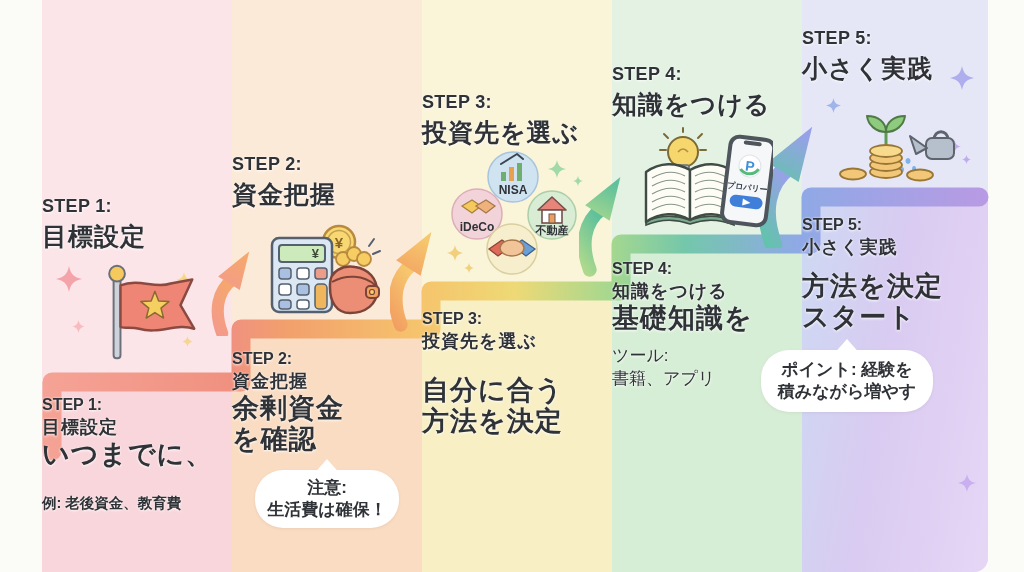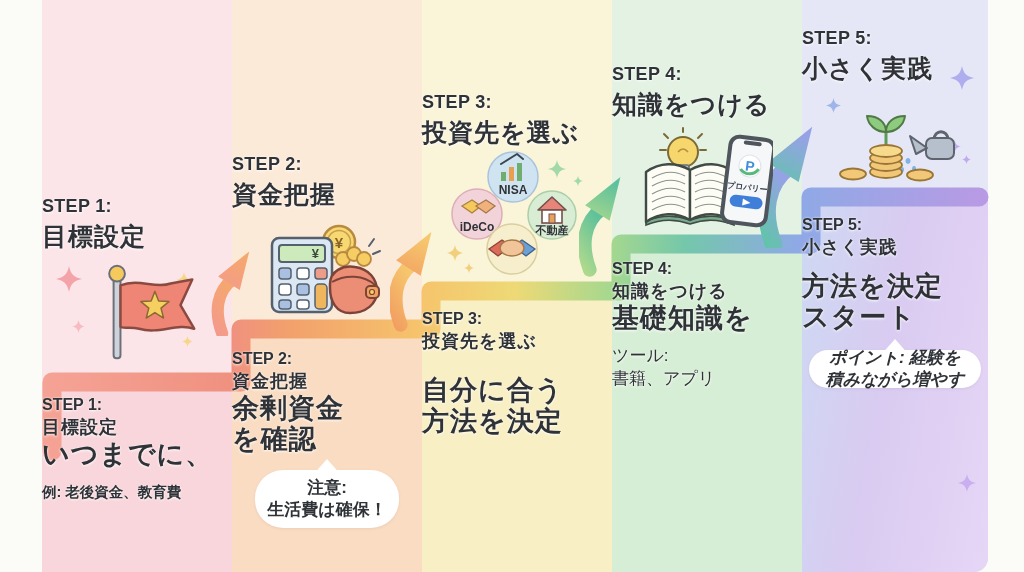--- a/index.html
+++ b/index.html
@@ -17,21 +17,21 @@
   .sp{position:absolute;z-index:3;}
   .txt{position:absolute;text-align:left;z-index:5;
        text-shadow:0 1px 3px rgba(255,255,255,.85),0 0 2px rgba(255,255,255,.6);}
   .step-label{font-size:18px;font-weight:bold;letter-spacing:.3px;}
   .step-title{font-size:25px;font-weight:bold;margin-top:3px;letter-spacing:1px;}
   .b-label{font-size:16px;font-weight:bold;}
   .b-subtitle{font-size:18px;font-weight:bold;margin-top:1px;letter-spacing:1px;}
   .b-emph{font-size:27px;font-weight:bold;line-height:1.16;letter-spacing:1px;}
   .b-emph + .b-emph{margin-top:0;}
   .gap-top{margin-top:22px;}
-  .b-note{font-size:14.5px;font-weight:bold;margin-top:13px;}
+  .b-note{font-size:14.5px;font-weight:bold;margin-top:24px;}
   .b-tools{font-size:17px;font-weight:normal;line-height:1.32;margin-top:11px;}
   .bubble{position:absolute;background:#ffffff;border-radius:28px;z-index:5;
           display:flex;flex-direction:column;align-items:center;justify-content:center;
           font-weight:bold;font-size:17px;line-height:1.3;text-align:center;
           box-shadow:0 1px 3px rgba(120,90,90,.10);}
   .bubble::before{content:"";position:absolute;top:-11px;left:50%;transform:translateX(-50%);
           width:26px;height:13px;background:#ffffff;
           clip-path:polygon(50% 0,6% 100%,94% 100%);}
   .sp svg{display:block;}
 </style>
@@ -343,18 +343,18 @@
       <div>書籍、アプリ</div>
     </div>
   </div>
 
   <div class="txt" style="left:802px;top:216px;width:186px;">
     <div class="b-label">STEP 5:</div>
     <div class="b-subtitle">小さく実践</div>
     <div class="b-emph gap-top" style="margin-top:12px">方法を決定</div>
     <div class="b-emph">スタート</div>
   </div>
-  <div class="bubble" style="left:809px;top:350px;width:172px;height:38px;font-style:italic;">
+  <div class="bubble" style="left:761px;top:350px;width:172px;height:62px;">
     <div>ポイント: 経験を</div>
     <div>積みながら増やす</div>
   </div>
 
 </div>
 
 </body></html>

